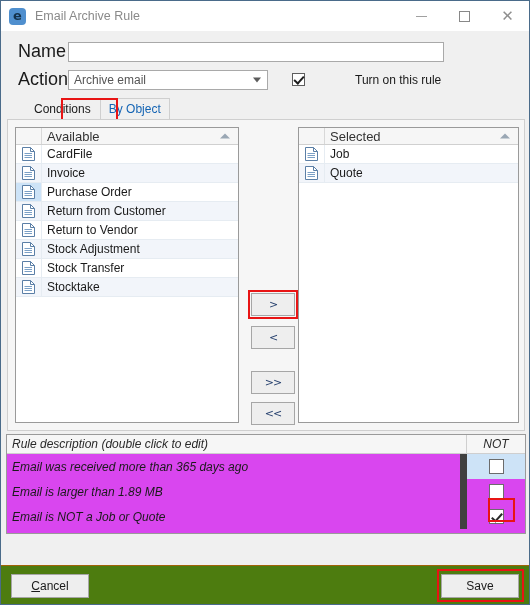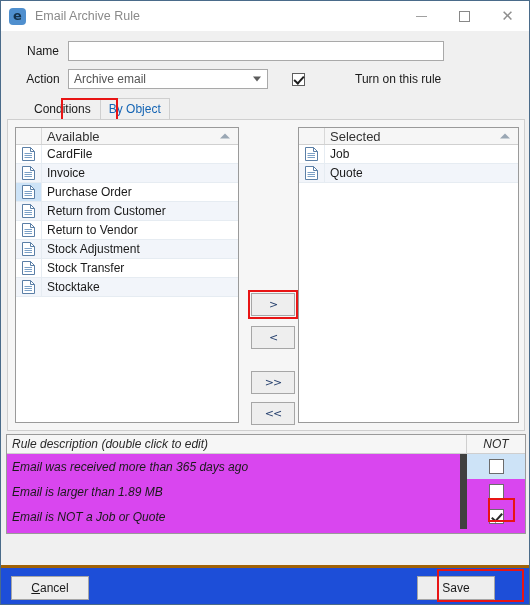--- a/index.html
+++ b/index.html
@@ -38,21 +38,21 @@
   }
   .wbtn .minbar{width:11px;height:1px;background:#a0a0a0;display:block;}
   .wbtn .maxbox{width:11px;height:11px;border:1.4px solid #888;display:block;box-sizing:border-box;}
   .wbtn .xglyph{font-size:15px;color:#8e8e8e;line-height:1;}
 
   
   .form{
     background:#f0f0f0;padding:0;position:relative;height:62px;
   }
   .row{display:flex;align-items:center;position:absolute;}
-  .lbl{font-size:12px;color:#1a1a1a;text-align:center;}
+  .lbl{font-size:18px;color:#1a1a1a;}
   #row-name{left:17px;top:10px;}
   #row-name .lbl{width:50px;}
   .txtfield{
     width:376px;height:20px;box-sizing:border-box;
     border:1px solid #a9a9a9;background:#ffffff;
     font-family:"Liberation Sans",sans-serif;font-size:12px;
     padding:1px 4px;color:#222;outline:none;
   }
   #row-action{left:17px;top:38px;}
   #row-action .lbl{width:50px;}
@@ -177,30 +177,30 @@
     position:relative;
   }
   .gbox.checked::after{
     content:"";position:absolute;left:4px;top:1px;width:4px;height:9px;
     border:solid #2a2a2a;border-width:0 2.2px 2.2px 0;transform:rotate(42deg);
   }
 
   
   .footer{
     position:absolute;left:0;top:564px;width:528px;height:39px;
-    background:#1d4ed8;border-top:3px solid #a16207;box-sizing:border-box;
+    background:#4d7c0f;border-top:1px solid #a16207;box-sizing:border-box;
   }
   .fbtn{
     position:absolute;top:8px;width:78px;height:24px;box-sizing:border-box;
     border:1px solid #a6a6a6;background:#eeeeee;
     display:flex;align-items:center;justify-content:center;
     font-size:12px;color:#1a1a1a;
   }
   #btn-cancel{left:10px;}
-  #btn-save{left:416px;}
+  #btn-save{left:440px;}
   .accel{text-decoration:underline;}
 </style>
 </head>
 <body>
 
 <div class="window">
 
   <div class="titlebar">
     <span class="app-icon">
       <span class="glyph">e</span>

